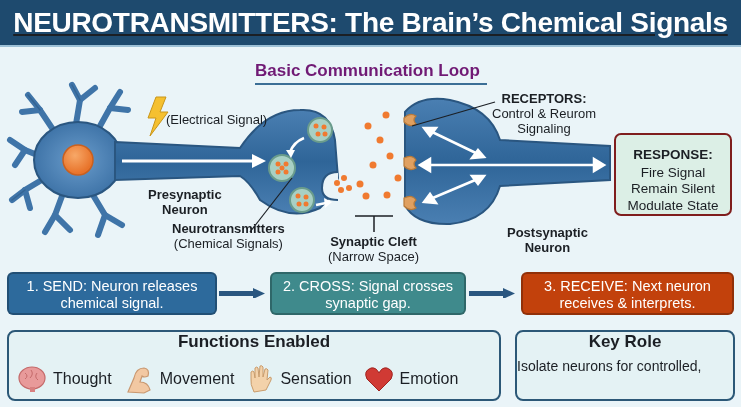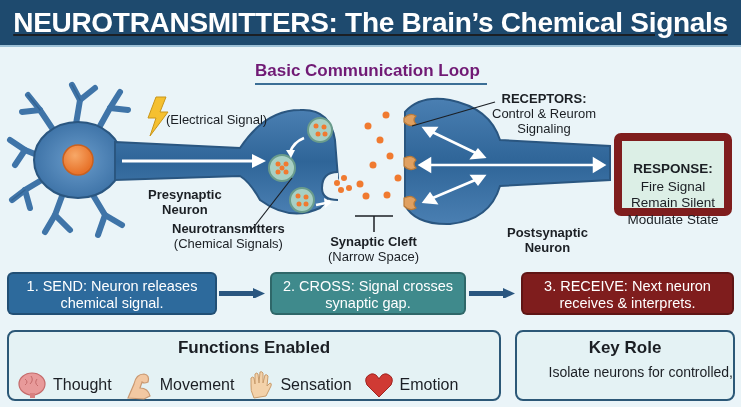--- a/index.html
+++ b/index.html
@@ -5,36 +5,36 @@
   * { box-sizing: border-box; margin: 0; padding: 0; }
   html, body { width: 741px; height: 407px; overflow: hidden; }
   body { background: #eaf4f8; font-family: "Liberation Sans", sans-serif; color: #1b1f24; position: relative; }
   .title-bar { position: absolute; left: 0; top: 0; width: 741px; height: 47px; background: #1e4a6e; border-bottom: 2px solid #9cc0d6; display: flex; align-items: center; justify-content: center; text-decoration: underline; }
   .title-bar h1 { color: #fff; font-size: 28px; font-weight: bold; letter-spacing: -0.3px; font-family: "Liberation Sans", sans-serif; }
   .loop-title { position: absolute; left: 255px; top: 61px; font-size: 17px; font-weight: bold; color: #701a75; }
   .loop-underline { position: absolute; left: 255px; top: 83px; width: 232px; height: 2px; background: #3b6e96; }
   svg.diagram { position: absolute; left: 0; top: 48px; }
   .lbl { position: absolute; text-align: center; line-height: 1.15; font-size: 13px; }
   .lbl b { font-weight: bold; }
-  .response-box { position: absolute; left: 614px; top: 133px; width: 118px; height: 83px; background: #dcefe6; border: 8px solid #7f1d1d; border-radius: 7px; text-align: center; padding-top: 20px; font-size: 13.5px; line-height: 1.2; }
+  .response-box { position: absolute; left: 614px; top: 133px; width: 118px; height: 83px; background: #dcefe6; border: 2px solid #7f1d1d; border-radius: 7px; text-align: center; padding-top: 12px; font-size: 13.5px; line-height: 1.2; }
   .response-box .rt { font-weight: bold; display: block; margin-bottom: 2px; }
   .step { position: absolute; top: 272px; height: 43px; border-radius: 6px; color: #fff; text-align: center; font-size: 14.5px; line-height: 1.2; padding-top: 4px; border: 2px solid rgba(0,0,0,0.25); }
   .step b { font-weight: normal; text-align: center; }
   .step1 { left: 7px; width: 210px; background: #2d6a9c; }
   .step2 { left: 270px; width: 196px; background: #3f8a8c; }
-  .step3 { left: 521px; width: 213px; background: #7f1d1d; }
+  .step3 { left: 521px; width: 213px; background: #c2410c; }
   .step-arrow { position: absolute; top: 288px; height: 10px; }
   .panel { position: absolute; top: 330px; height: 71px; border: 2px solid #2c5877; border-radius: 8px; background: #e4f2f4; }
   .panel-functions { left: 7px; width: 494px; }
   .panel-role { left: 515px; width: 220px; }
-  .panel-title { text-align: center; font-weight: bold; font-size: 17px; margin-top: 6px; }
+  .panel-title { text-align: center; font-weight: bold; font-size: 17px; }
   .funcs { display: flex; align-items: center; margin-top: 12px; padding-left: 8px; }
   .func { display: flex; align-items: center; margin-right: 12px; }
   .func-label { font-size: 16px; margin-left: 6px; }
-  .role-text { text-align: right; font-size: 14px; line-height: 1.25; margin-top: 6px; }
+  .role-text { text-align: left; font-size: 14px; line-height: 1.25; margin-top: 6px; }
 </style>
 </head>
 <body>
 
 <div class="title-bar">
   <h1>NEUROTRANSMITTERS: The Brain’s Chemical Signals</h1>
 </div>
 
 <div class="loop-title">Basic Communication Loop</div>
 <div class="loop-underline"></div>

